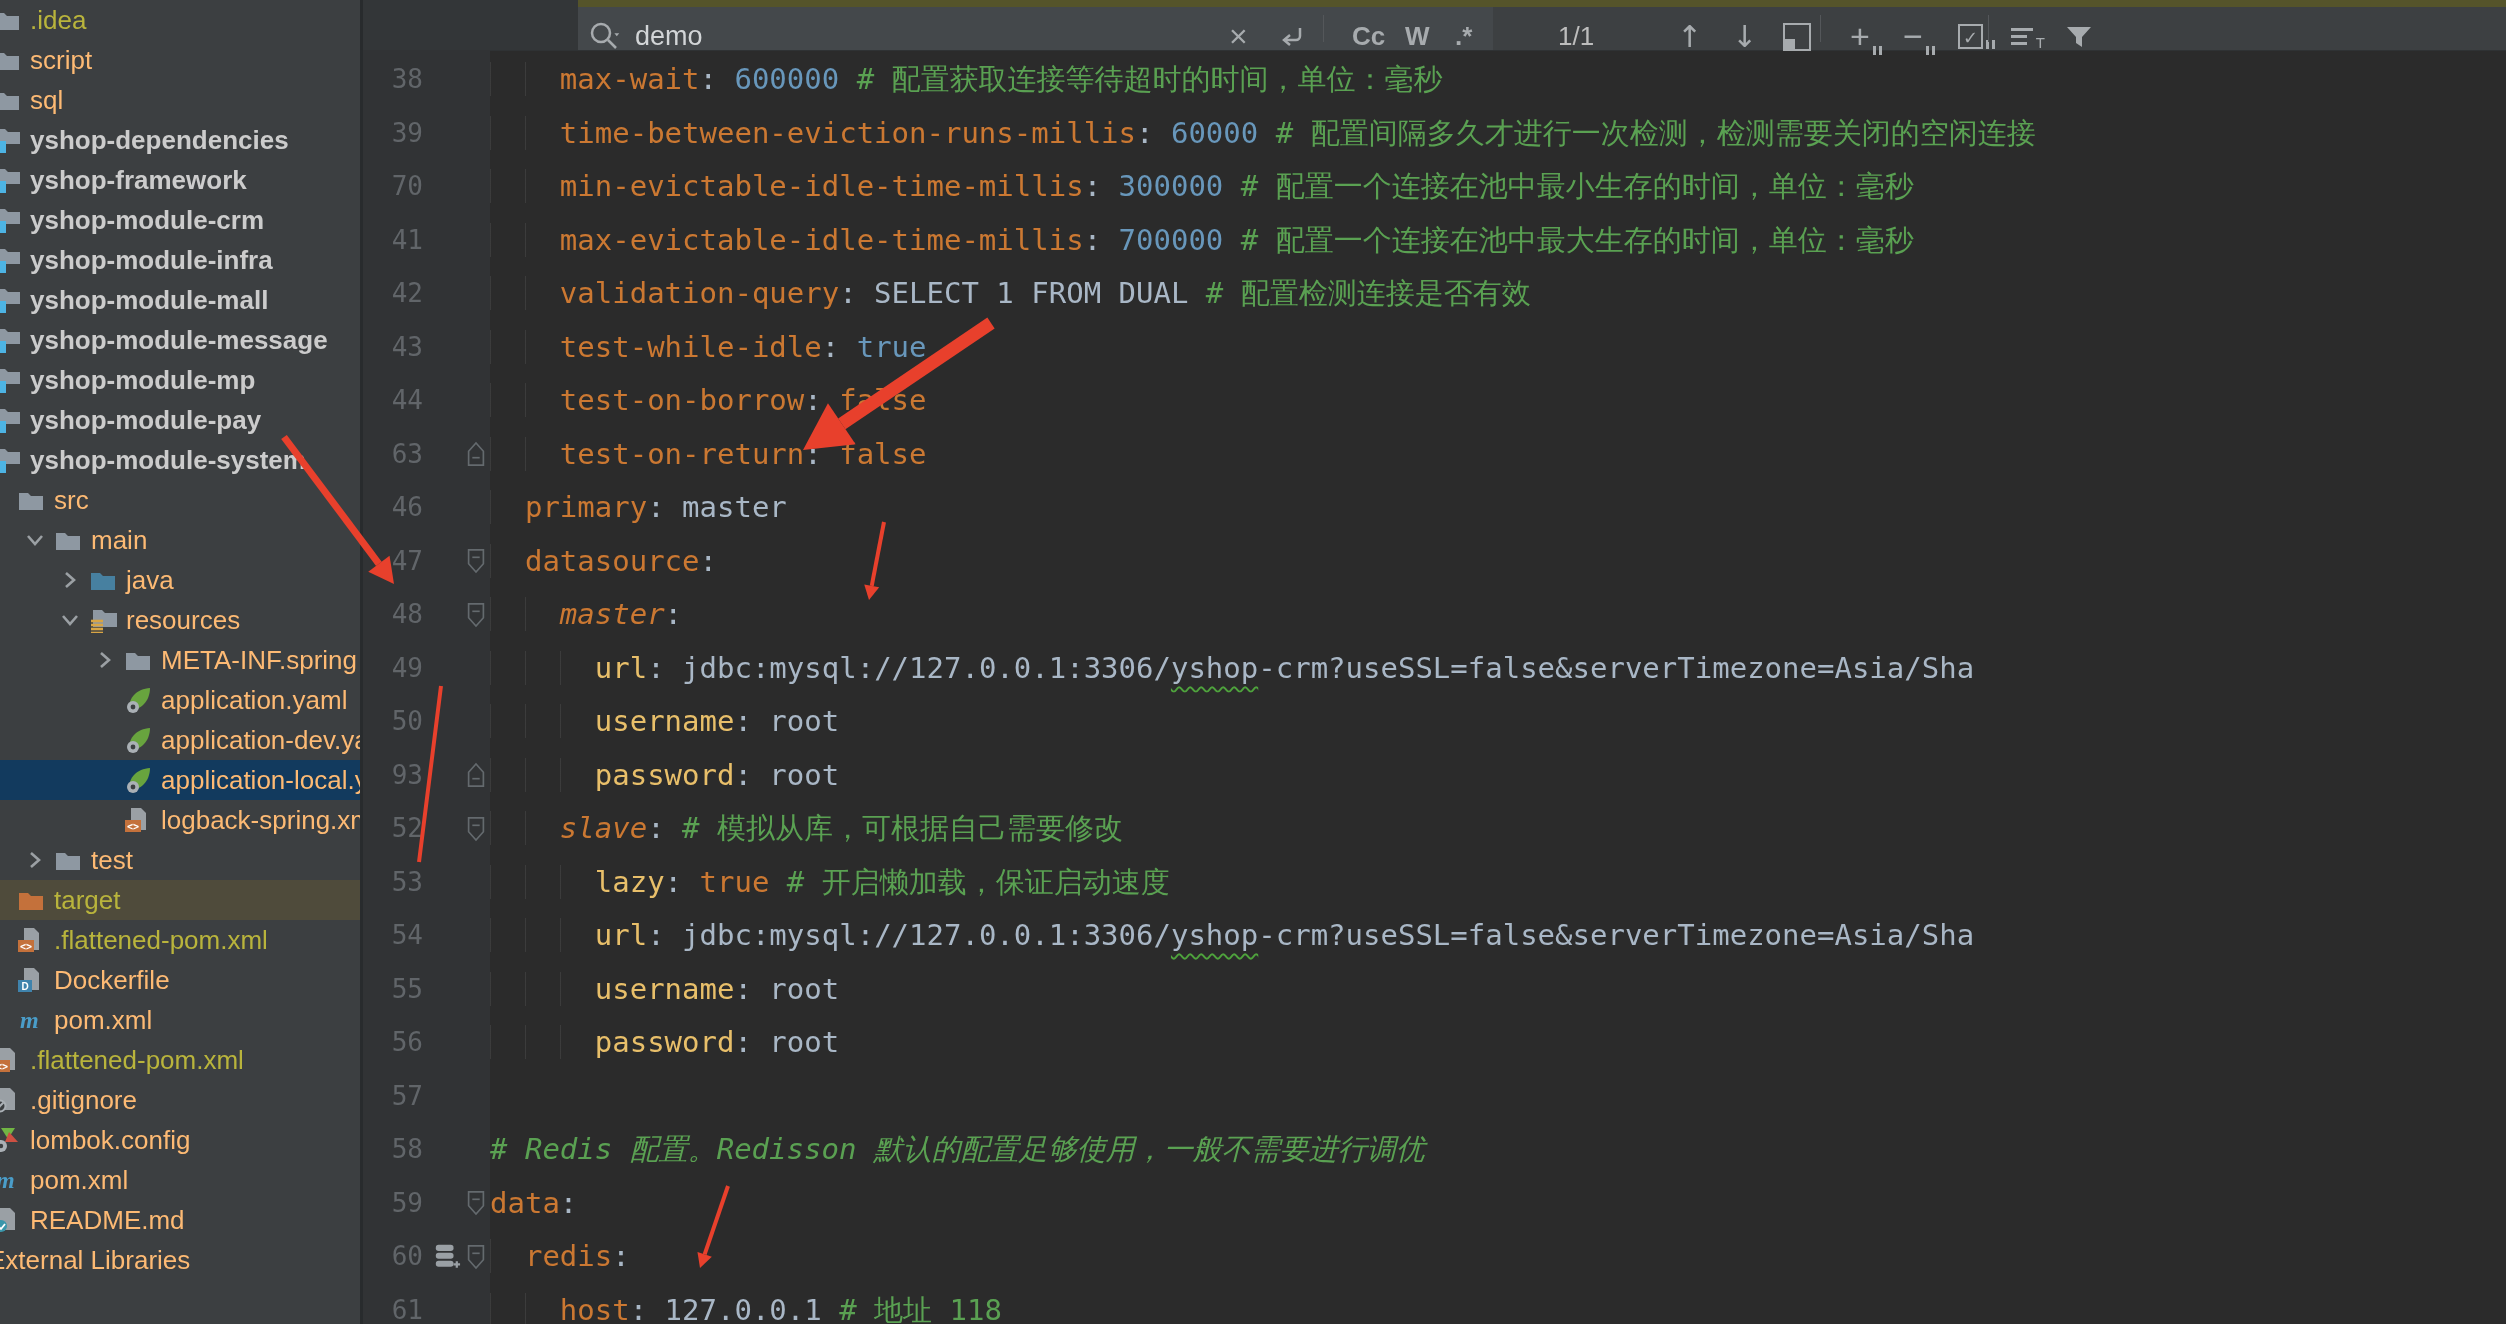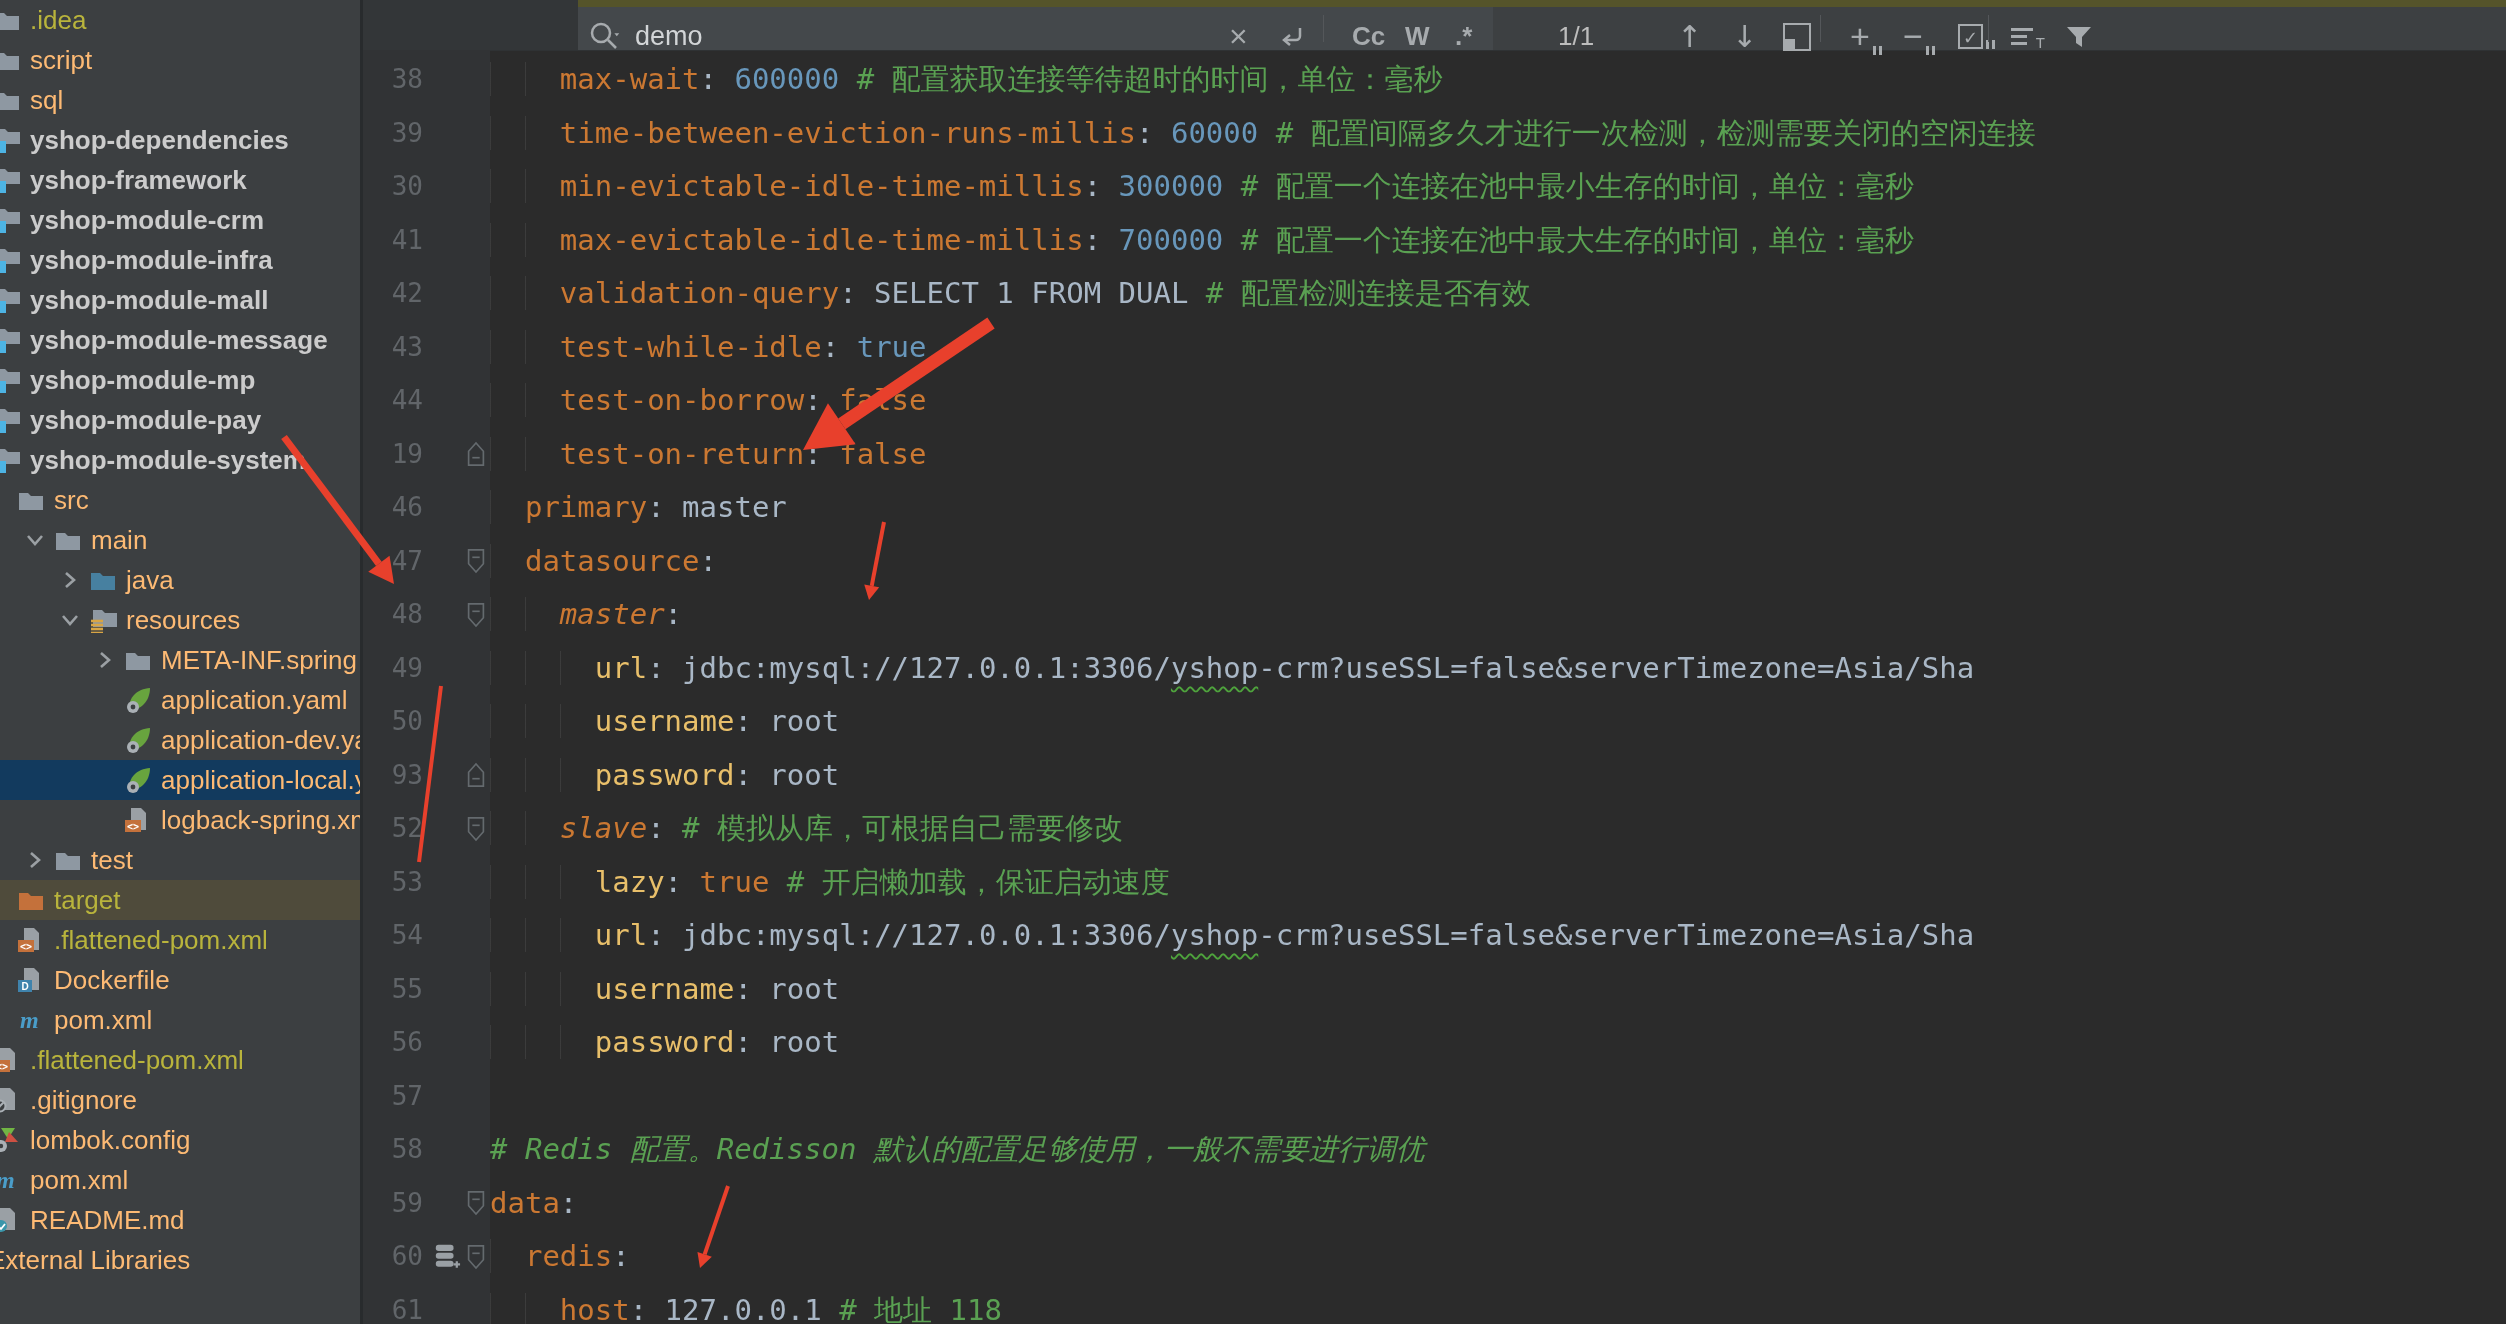--- a/index.html
+++ b/index.html
@@ -444,26 +444,26 @@
         <svg width="32" height="32" viewBox="0 0 32 32">
           <path d="M4,6 h24 l-9,10 v10 l-6,-4 v-6 z" fill="#a7abae"></path>
         </svg>
       </div>
     </div>
 
     <div id="gutterbg"></div>
     <div id="code">
         <div class="line"><span class="lnum">38</span><span class="lico"></span><span class="lfold"></span><span class="ltext"><span class="ind">    </span><span class="k">max-wait</span><span class="p">: </span><span class="n">600000</span><span class="p"> </span><span class="c"># 配置获取连接等待超时的时间，单位：毫秒</span></span></div>
         <div class="line"><span class="lnum">39</span><span class="lico"></span><span class="lfold"></span><span class="ltext"><span class="ind">    </span><span class="k">time-between-eviction-runs-millis</span><span class="p">: </span><span class="n">60000</span><span class="p"> </span><span class="c"># 配置间隔多久才进行一次检测，检测需要关闭的空闲连接</span></span></div>
-        <div class="line"><span class="lnum">30</span><span class="lico"></span><span class="lfold"></span><span class="ltext"><span class="ind">    </span><span class="k">min-evictable-idle-time-millis</span><span class="p">: </span><span class="n">300000</span><span class="p"> </span><span class="c"># 配置一个连接在池中最小生存的时间，单位：毫秒</span></span></div>
+        <div class="line"><span class="lnum">70</span><span class="lico"></span><span class="lfold"></span><span class="ltext"><span class="ind">    </span><span class="k">min-evictable-idle-time-millis</span><span class="p">: </span><span class="n">300000</span><span class="p"> </span><span class="c"># 配置一个连接在池中最小生存的时间，单位：毫秒</span></span></div>
         <div class="line"><span class="lnum">41</span><span class="lico"></span><span class="lfold"></span><span class="ltext"><span class="ind">    </span><span class="k">max-evictable-idle-time-millis</span><span class="p">: </span><span class="n">700000</span><span class="p"> </span><span class="c"># 配置一个连接在池中最大生存的时间，单位：毫秒</span></span></div>
         <div class="line"><span class="lnum">42</span><span class="lico"></span><span class="lfold"></span><span class="ltext"><span class="ind">    </span><span class="k">validation-query</span><span class="p">: SELECT 1 FROM DUAL </span><span class="c"># 配置检测连接是否有效</span></span></div>
         <div class="line"><span class="lnum">43</span><span class="lico"></span><span class="lfold"></span><span class="ltext"><span class="ind">    </span><span class="k">test-while-idle</span><span class="p">: </span><span class="b">true</span></span></div>
         <div class="line"><span class="lnum">44</span><span class="lico"></span><span class="lfold"></span><span class="ltext"><span class="ind">    </span><span class="k">test-on-borrow</span><span class="p">: </span><span class="o">false</span></span></div>
-        <div class="line"><span class="lnum">19</span><span class="lico"></span><span class="lfold"><svg width="24" height="32" viewBox="0 0 26 32">
+        <div class="line"><span class="lnum">63</span><span class="lico"></span><span class="lfold"><svg width="24" height="32" viewBox="0 0 26 32">
               <path d="M5,13 L13,4 L21,13 L21,28 L5,28 Z" fill="none" stroke="#646a6e" stroke-width="1.8"></path>
               <line x1="9" y1="20" x2="17" y2="20" stroke="#646a6e" stroke-width="1.8"></line>
             </svg></span><span class="ltext"><span class="ind">    </span><span class="k">test-on-return</span><span class="p">: </span><span class="o">false</span></span></div>
         <div class="line"><span class="lnum">46</span><span class="lico"></span><span class="lfold"></span><span class="ltext"><span class="ind">  </span><span class="k">primary</span><span class="p">: master</span></span></div>
         <div class="line"><span class="lnum">47</span><span class="lico"></span><span class="lfold"><svg width="24" height="32" viewBox="0 0 26 32">
               <path d="M5,4 L21,4 L21,19 L13,28 L5,19 Z" fill="none" stroke="#646a6e" stroke-width="1.8"></path>
               <line x1="9" y1="12" x2="17" y2="12" stroke="#646a6e" stroke-width="1.8"></line>
             </svg></span><span class="ltext"><span class="ind">  </span><span class="k">datasource</span><span class="p">:</span></span></div>
         <div class="line"><span class="lnum">48</span><span class="lico"></span><span class="lfold"><svg width="24" height="32" viewBox="0 0 26 32">
               <path d="M5,4 L21,4 L21,19 L13,28 L5,19 Z" fill="none" stroke="#646a6e" stroke-width="1.8"></path>

